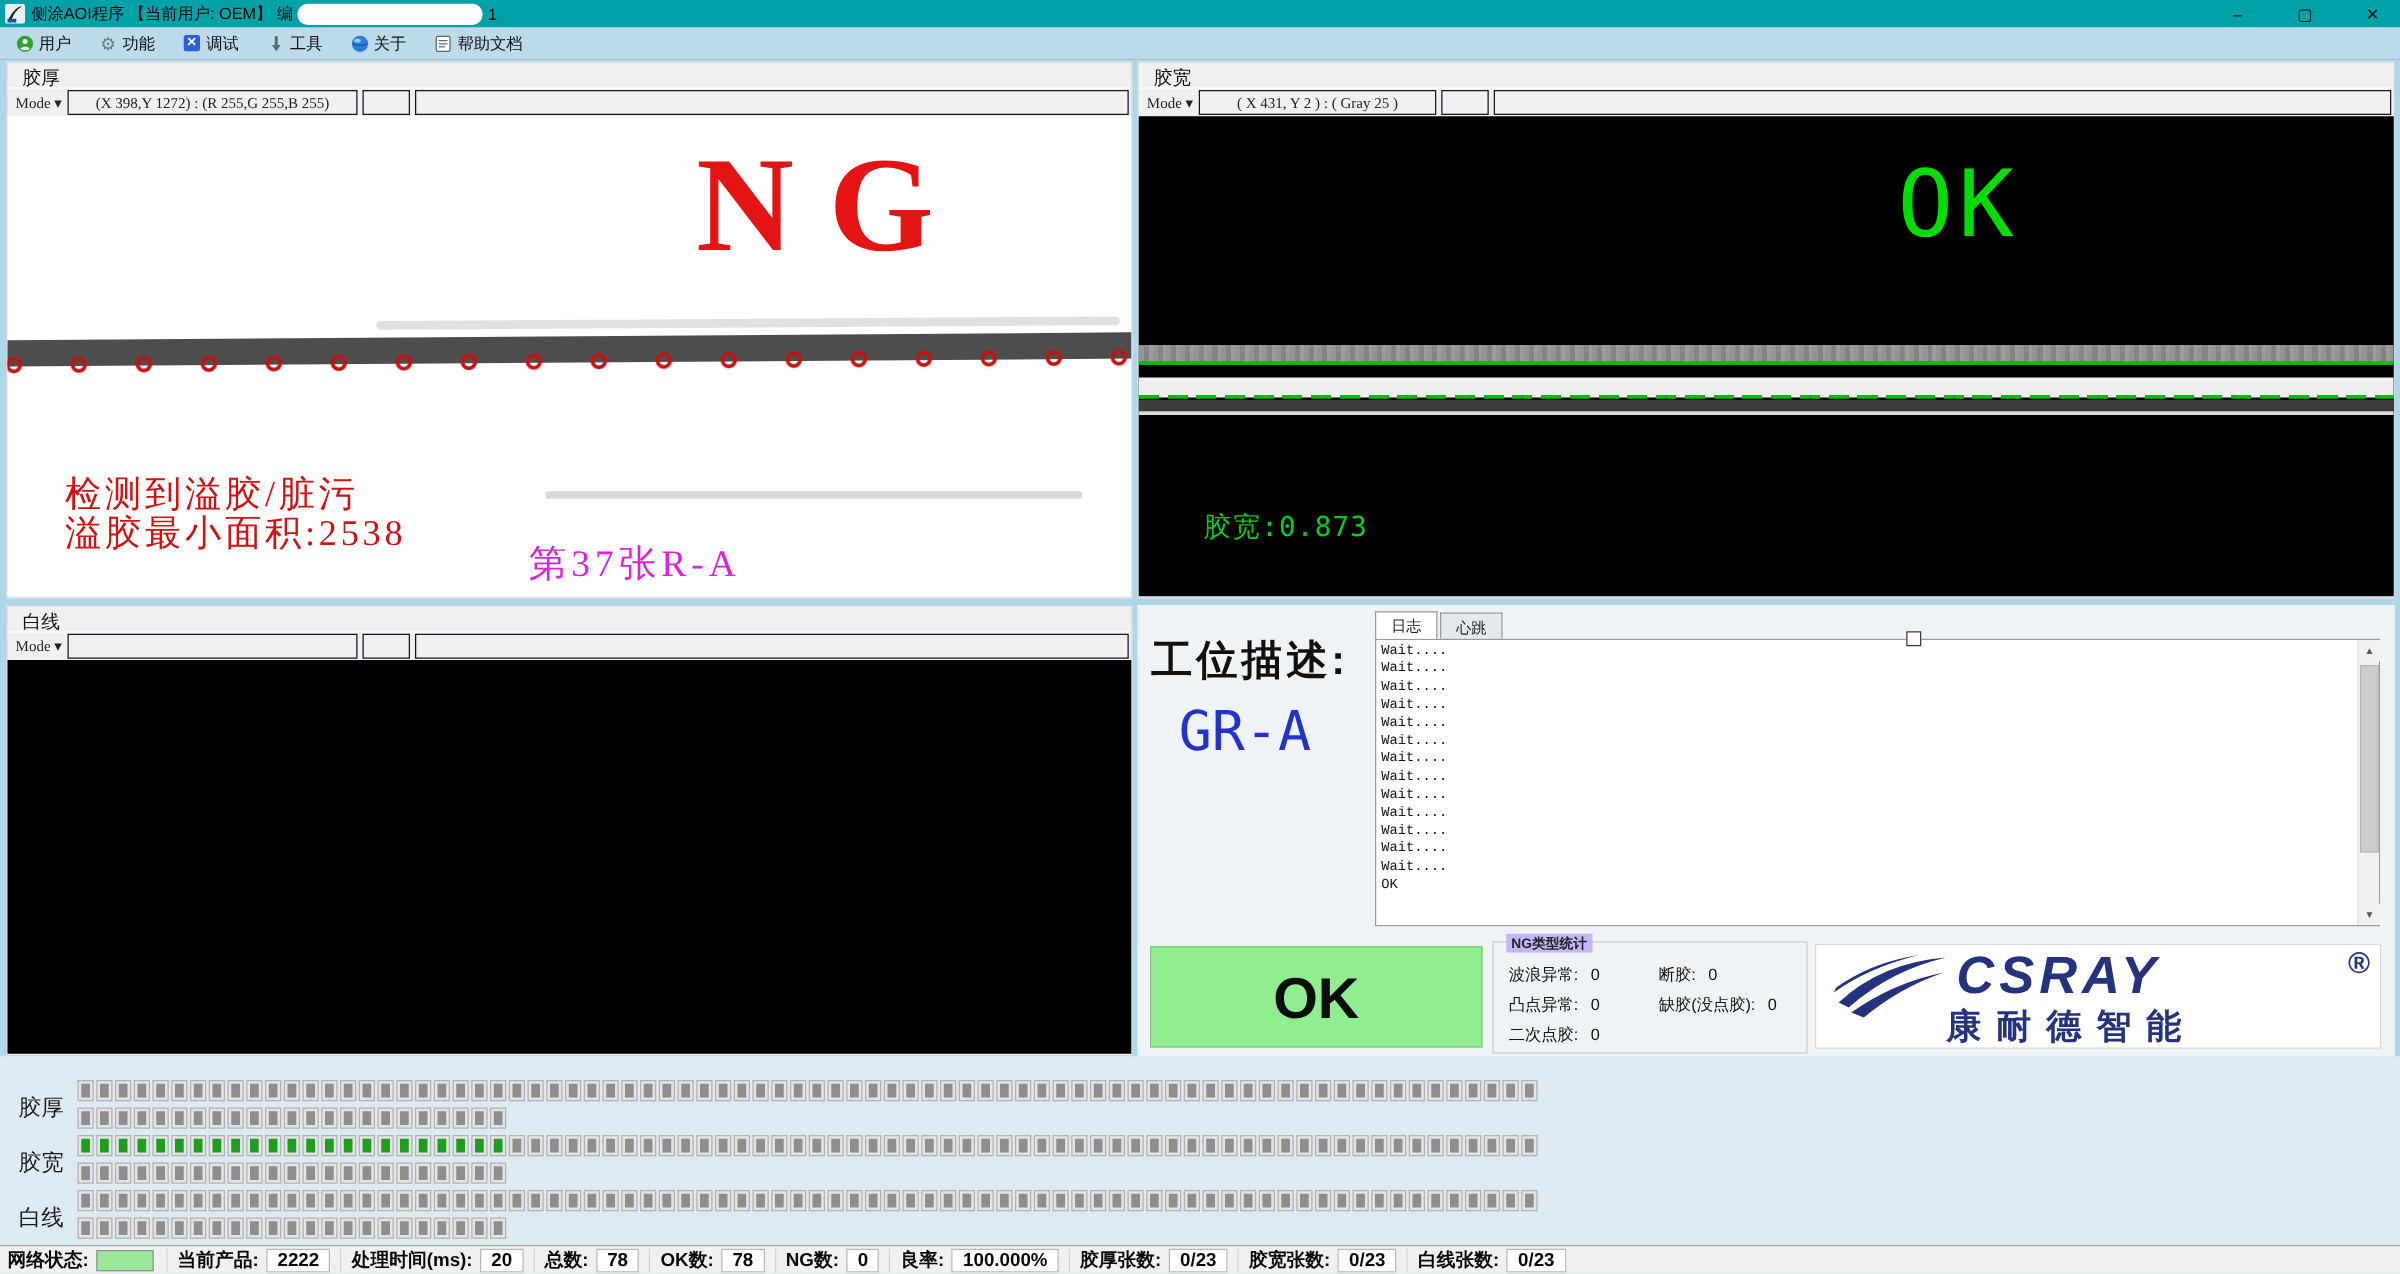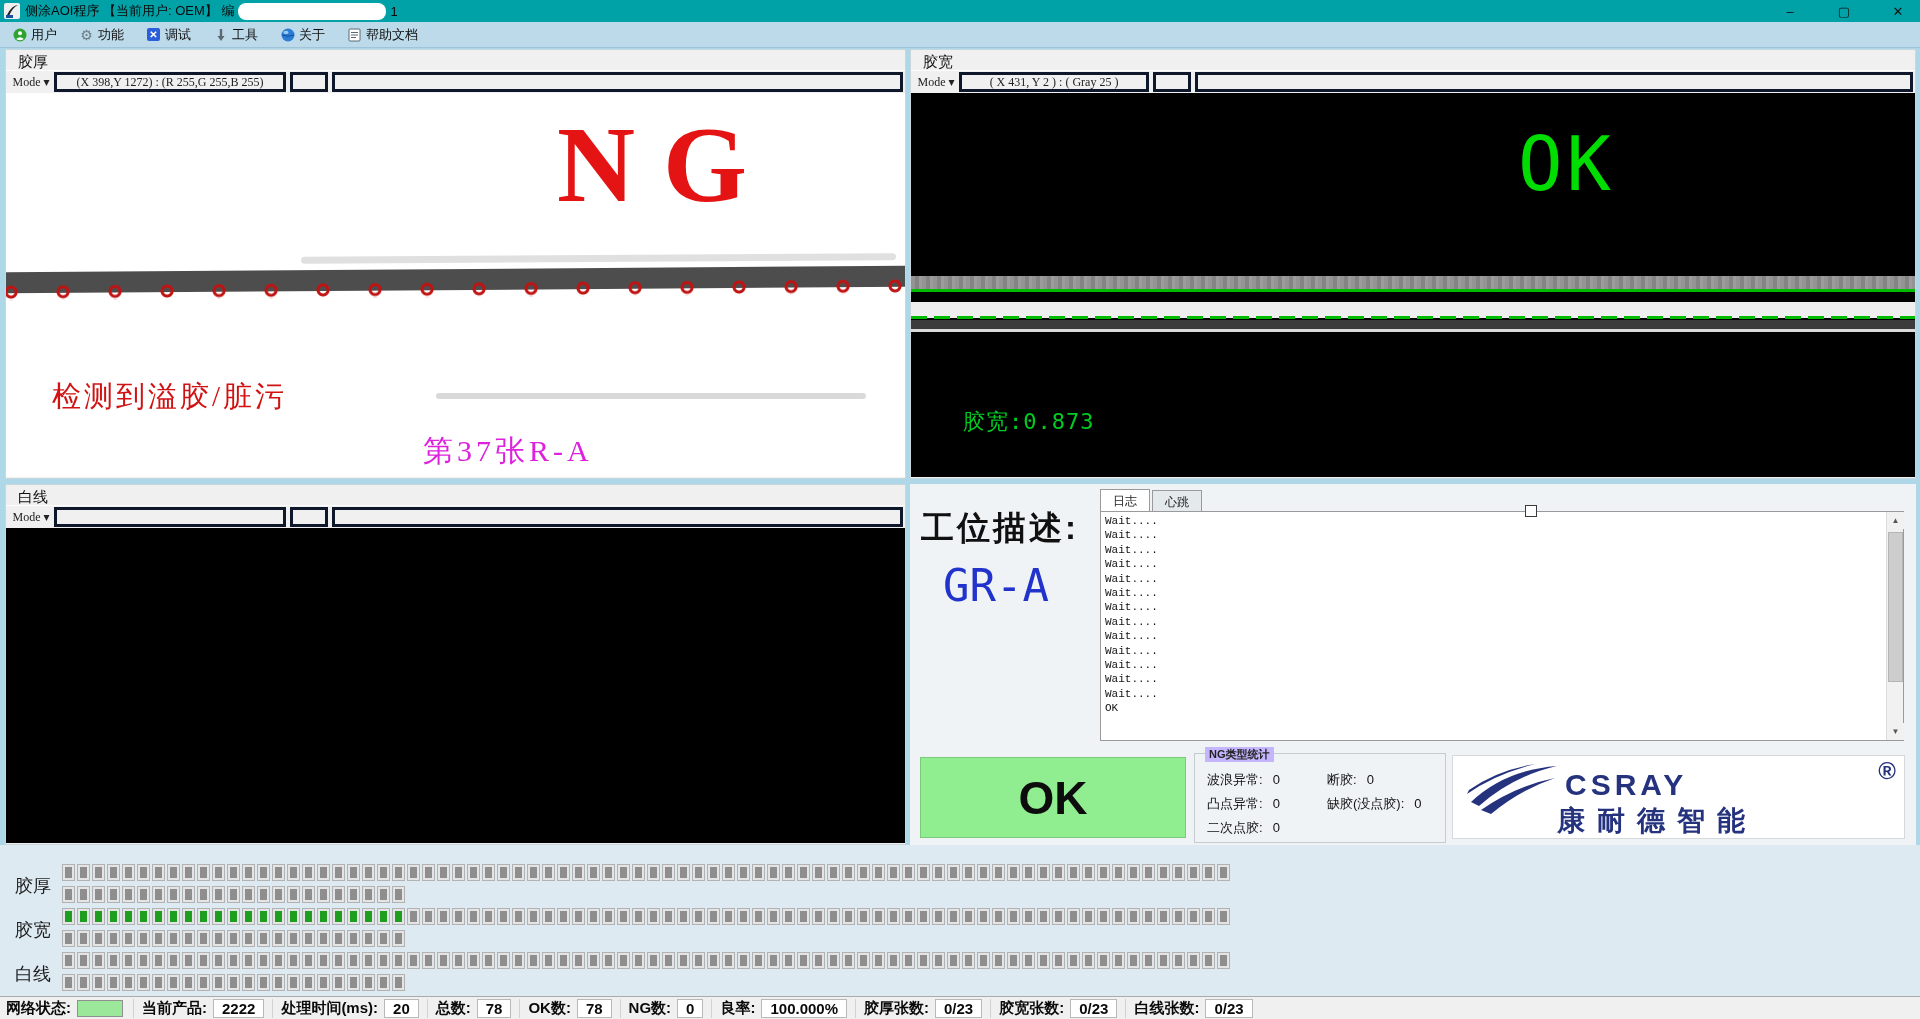--- a/index.html
+++ b/index.html
@@ -26,21 +26,21 @@
   .debug-box { width:13px; height:13px; background:#2B5FD9; border-radius:2px; color:#fff; font-size:10px;
                font-weight:bold; display:flex; align-items:center; justify-content:center; line-height:1; }
 
   
   .panel { position:absolute; background:#F0F0F0; border:1px solid #C9D6DD; }
   .ptitle { height:20px; padding:3px 0 0 12px; font-size:15px; color:#101010; }
   .ptoolbar { height:23px; display:flex; align-items:stretch; padding:1px 2px 1px 2px;
               border-top:1px solid #FDFDFD; }
   .mode-btn { width:46px; font-family:"Liberation Serif", serif; font-size:12px; color:#222;
               display:flex; align-items:center; justify-content:center; gap:3px; }
-  .tb-box { border:3px solid #0f172a; background:#F0F0F0; font-family:"Liberation Serif", serif;
+  .tb-box { border:1px solid #0f172a; background:#F0F0F0; font-family:"Liberation Serif", serif;
             font-size:12px; color:#222; display:flex; align-items:center; justify-content:center; }
   .tb-coord-wide { width:232px; }
   .tb-coord-mid { width:190px; }
   .tb-small { width:38px; margin-left:4px; }
   .tb-long { flex:1; margin-left:4px; }
   .img-area { position:relative; overflow:hidden; }
 
   
   #panel-thickness { left:5px; top:49px; width:901px; height:430px; }
   #panel-thickness .img-area { height:384px; background:#FFFFFF; }
@@ -120,22 +120,22 @@
   .stat-col { position:absolute; top:14px; }
   .stat-col.left { left:12px; }
   .stat-col.right { left:132px; }
   .stat-row { display:flex; font-size:13px; color:#111; line-height:24px; white-space:nowrap; }
   .stat-row .stat-value { margin-left:10px; min-width:14px; }
 
   
   .logo-box { position:absolute; left:542px; top:271px; width:453px; height:84px; background:#FFFFFF;
               border:1px solid #D5D9DC; }
   .logo-swoosh { position:absolute; left:12px; top:6px; }
-  .logo-brand { position:absolute; left:112px; top:12px; font-size:30px; font-weight:bold; color:#25327E;
-                letter-spacing:4px; }
+  .logo-brand { position:absolute; left:112px; top:0px; font-size:42px; font-weight:bold; color:#25327E;
+                letter-spacing:4px; font-style:italic; }
   .logo-reg { position:absolute; right:8px; top:1px; font-size:24px; color:#25327E; font-weight:bold; }
   .logo-sub { position:absolute; left:104px; top:46px; font-size:28px; font-weight:bold; color:#25327E;
               letter-spacing:12px; white-space:nowrap; }
 
   
   #progress-strip { position:absolute; left:0; top:845px; width:1920px; height:151px; background:#DDEAF2;
                     padding-top:19px; }
   .pgroup { position:relative; height:44px; }
   .plabel { position:absolute; left:15px; top:50%; transform:translateY(-50%); font-size:18px; color:#1A1A1A; }
   .prow { position:absolute; left:62px; display:flex; }
@@ -243,20 +243,21 @@
       <div class="tb-box tb-small"></div>
       <div class="tb-box tb-long"></div>
     </div>
     <div class="img-area">
       <div class="ng-text">NG</div>
       <div class="smudge-top"></div>
       <div class="glue-stripe"></div>
       <div class="smudge-mid"></div>
       <div class="defect-lines">
         <div>检测到溢胶/脏污</div>
+        <div>溢胶最小面积:2538</div>
       </div>
       <div class="frame-tag">第37张R-A</div>
     </div>
   </div>
 
   <div class="panel" id="panel-width">
     <div class="ptitle">胶宽</div>
     <div class="ptoolbar">
       <div class="mode-btn">
         <span>Mode</span>

